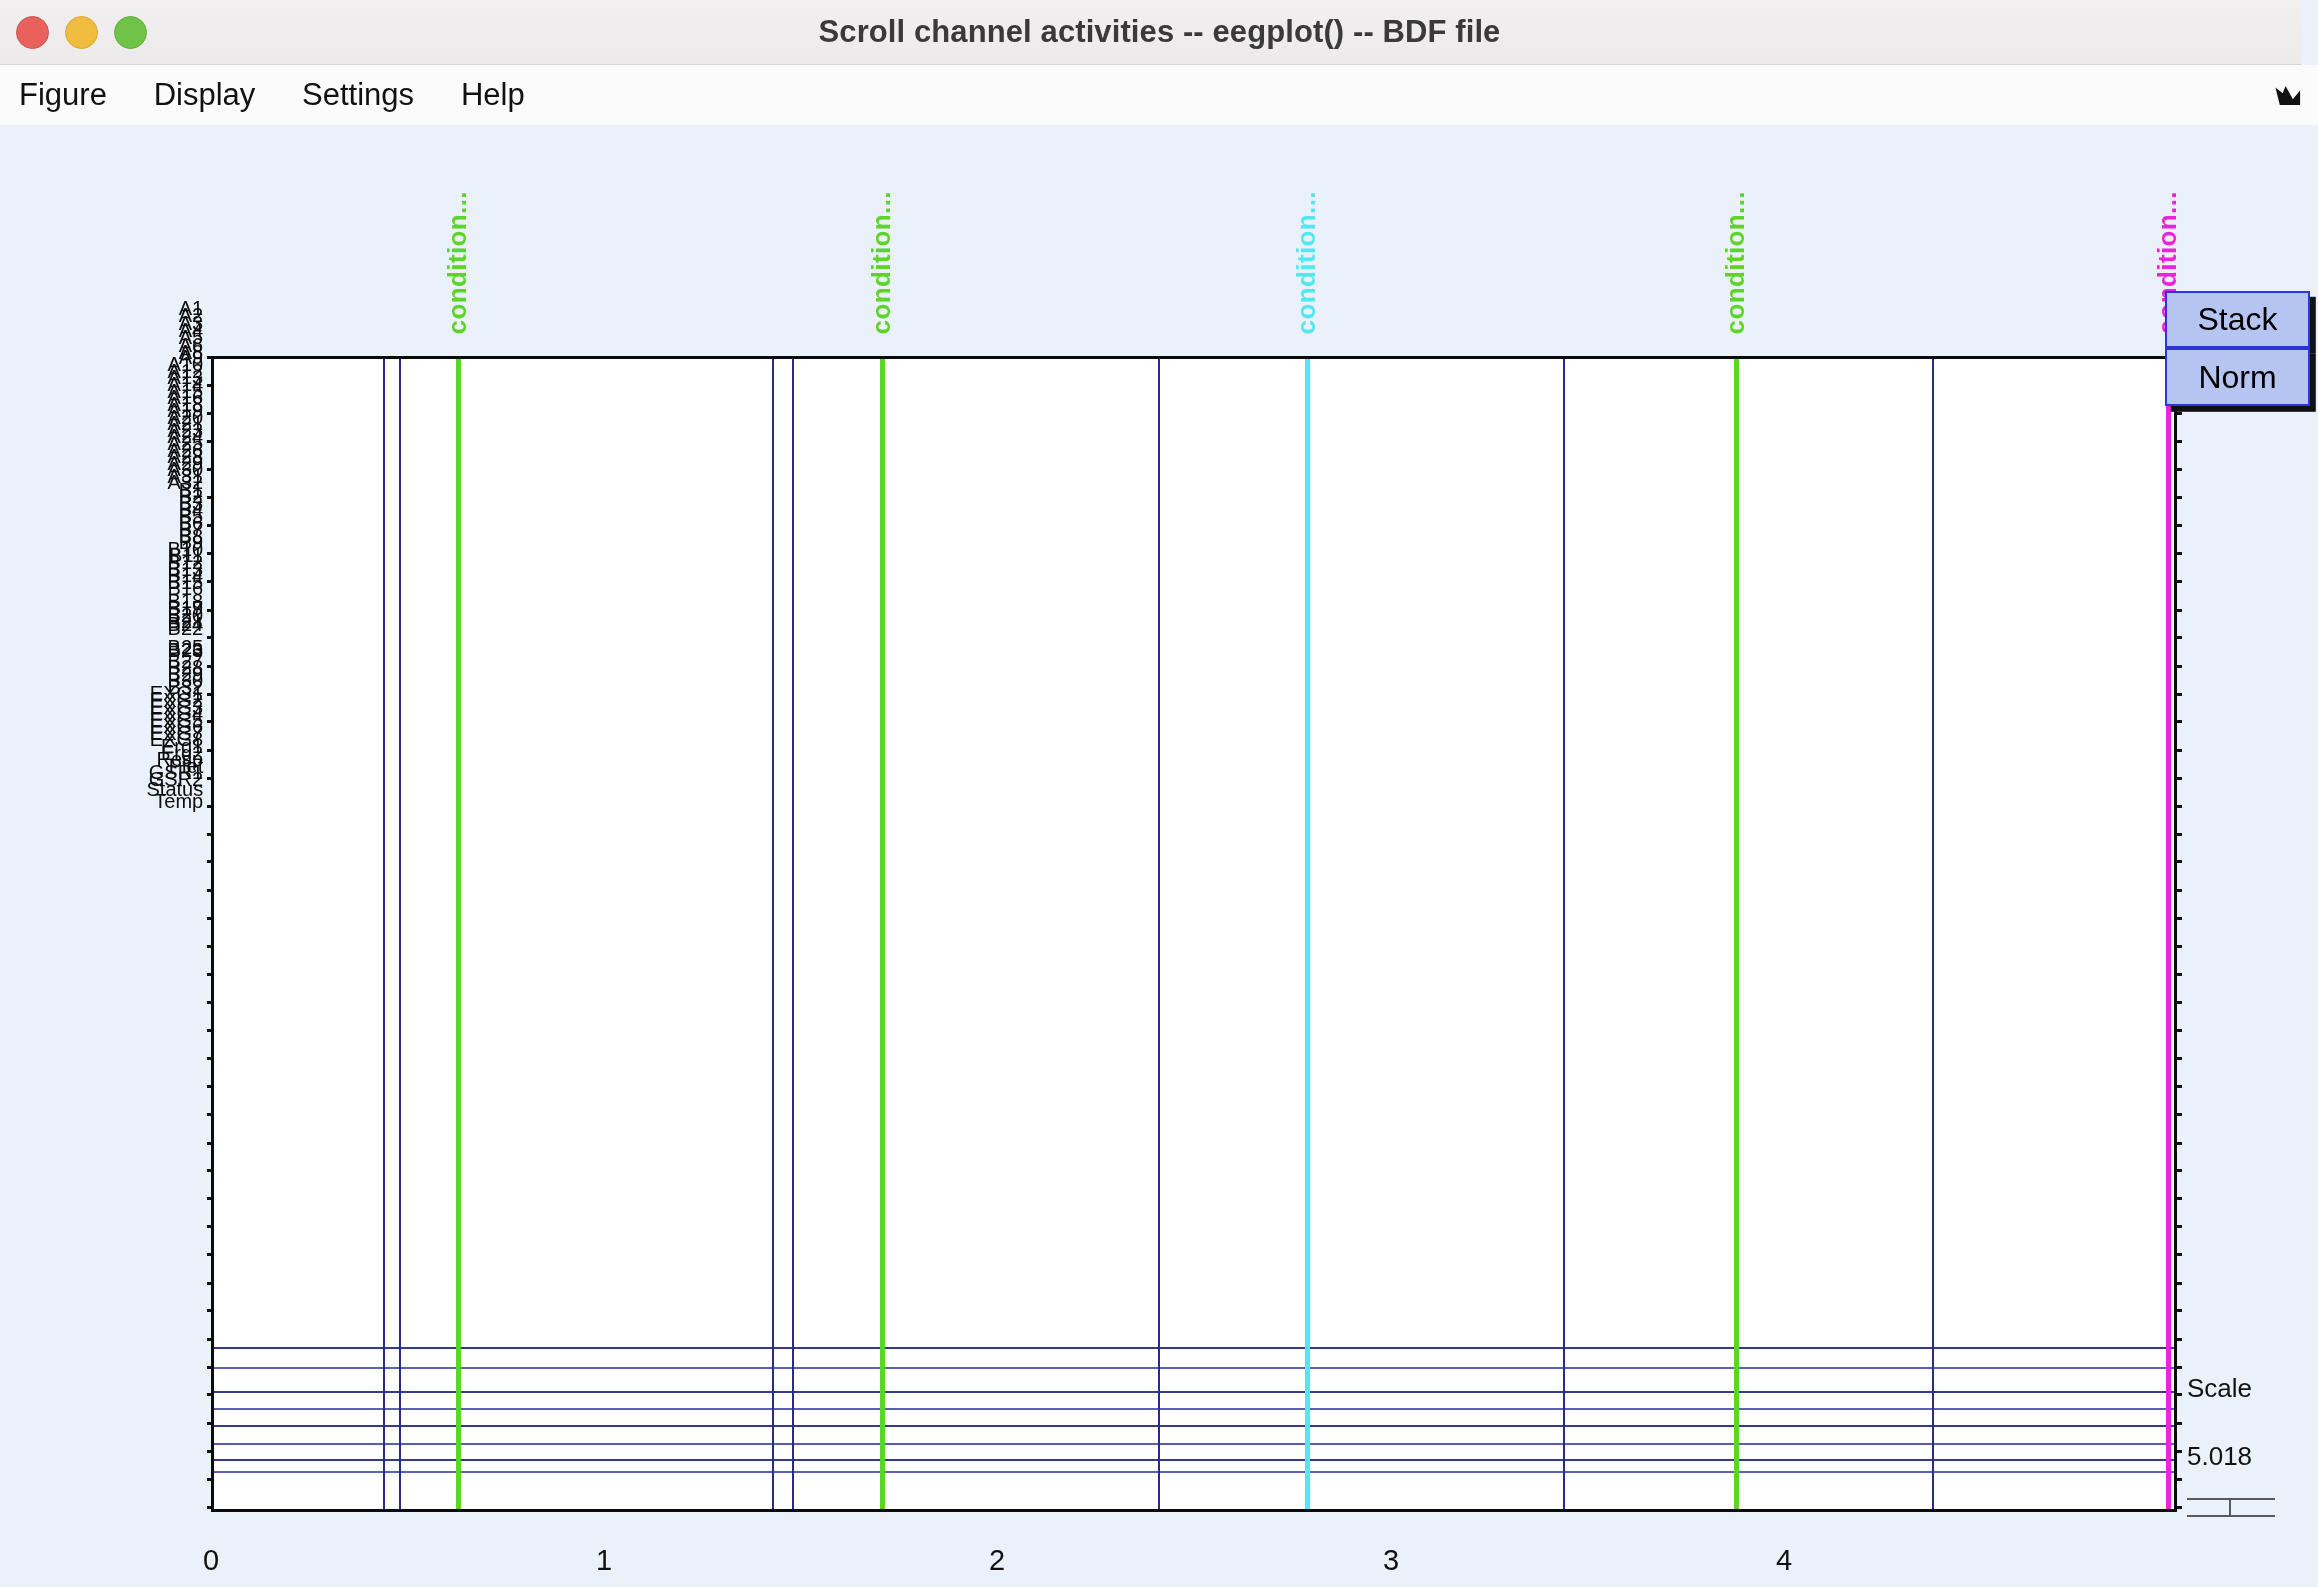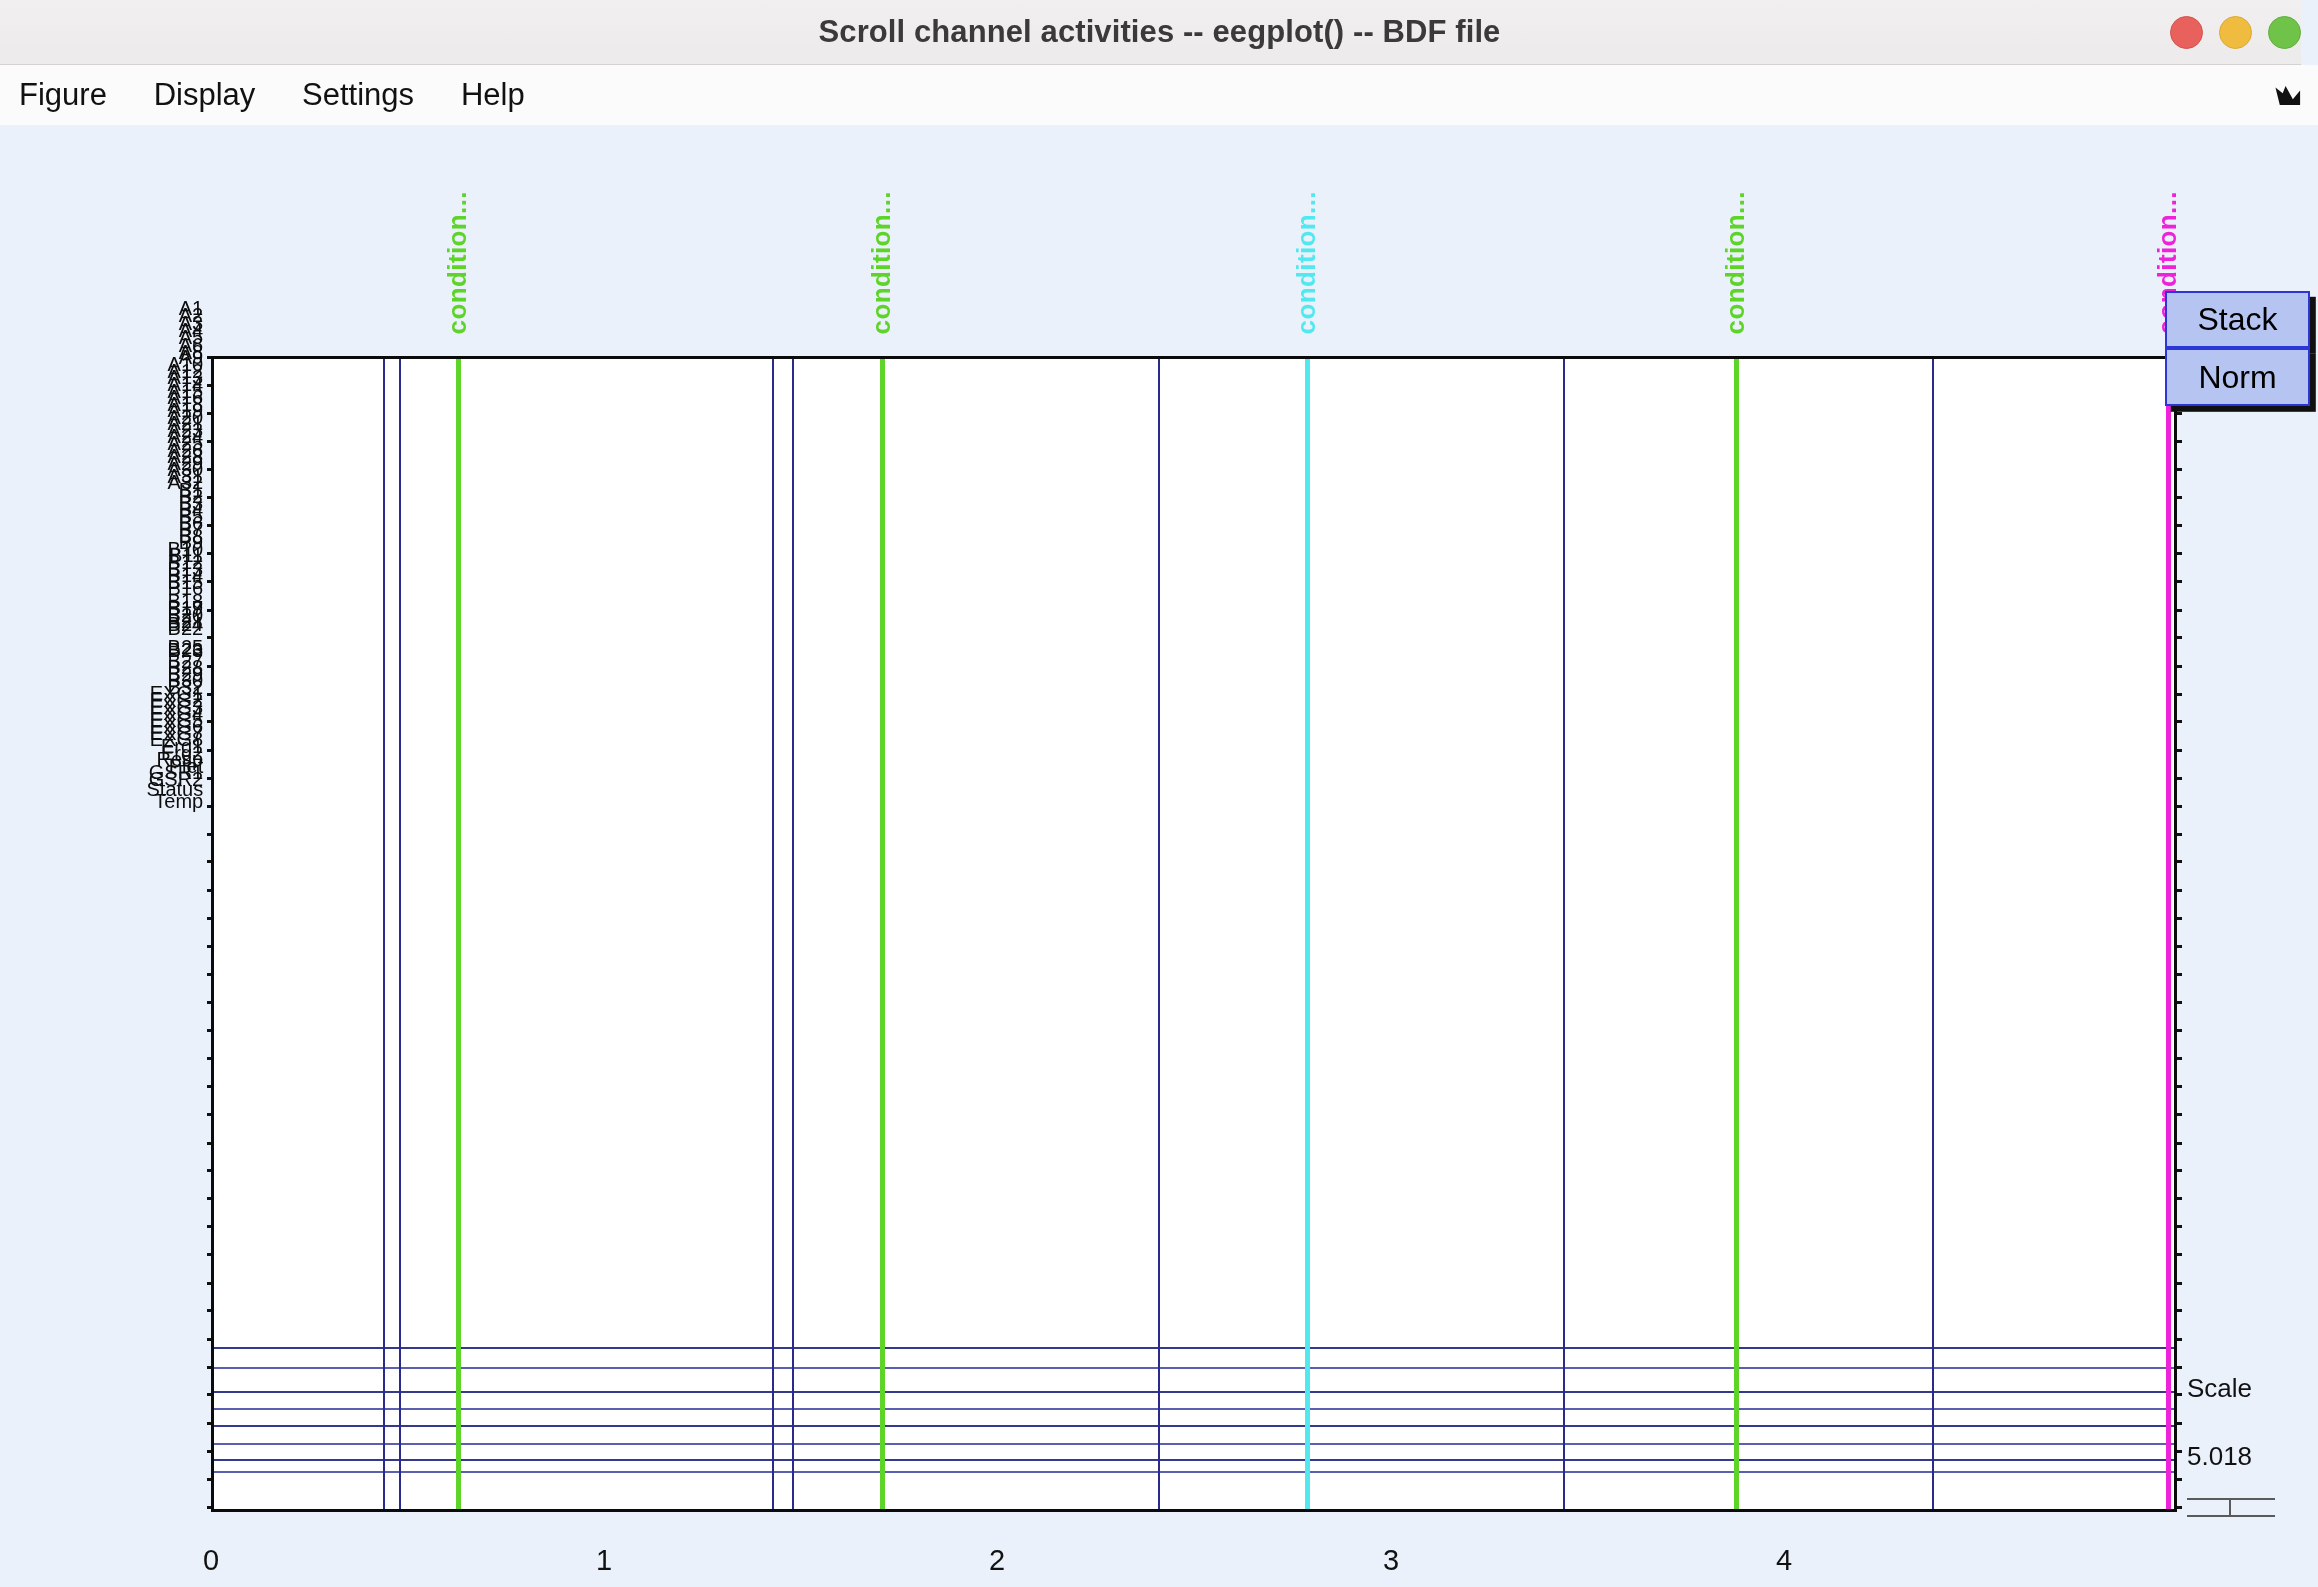--- a/index.html
+++ b/index.html
@@ -9,21 +9,21 @@
     font-family:"Liberation Sans", sans-serif;
     overflow:hidden;
     position:relative;
   }
 
   
   #titlebar{
     position:absolute;left:0;top:0;width:2301px;height:64px;
     background:linear-gradient(#f2eff0,#eceaeb);
     border-bottom:0.7px solid #d6d2d3;
-    display:flex;align-items:center;justify-content:flex-end;
+    display:flex;align-items:center;
   }
   .traffic{display:flex;gap:16px;margin-left:16px;}
   .dot{width:31px;height:31px;border-radius:50%;}
   .dot.red{background:#e8615c;border:0.7px solid #d3514c;}
   .dot.yellow{background:#f0bc3f;border:0.7px solid #dba931;}
   .dot.green{background:#6fc council;}
   .dot.green{background:#6fc348;border:0.7px solid #5fae3c;}
   #window-title{
     position:absolute;left:0;top:0;width:2319px;height:64px;
     line-height:64px;text-align:center;

